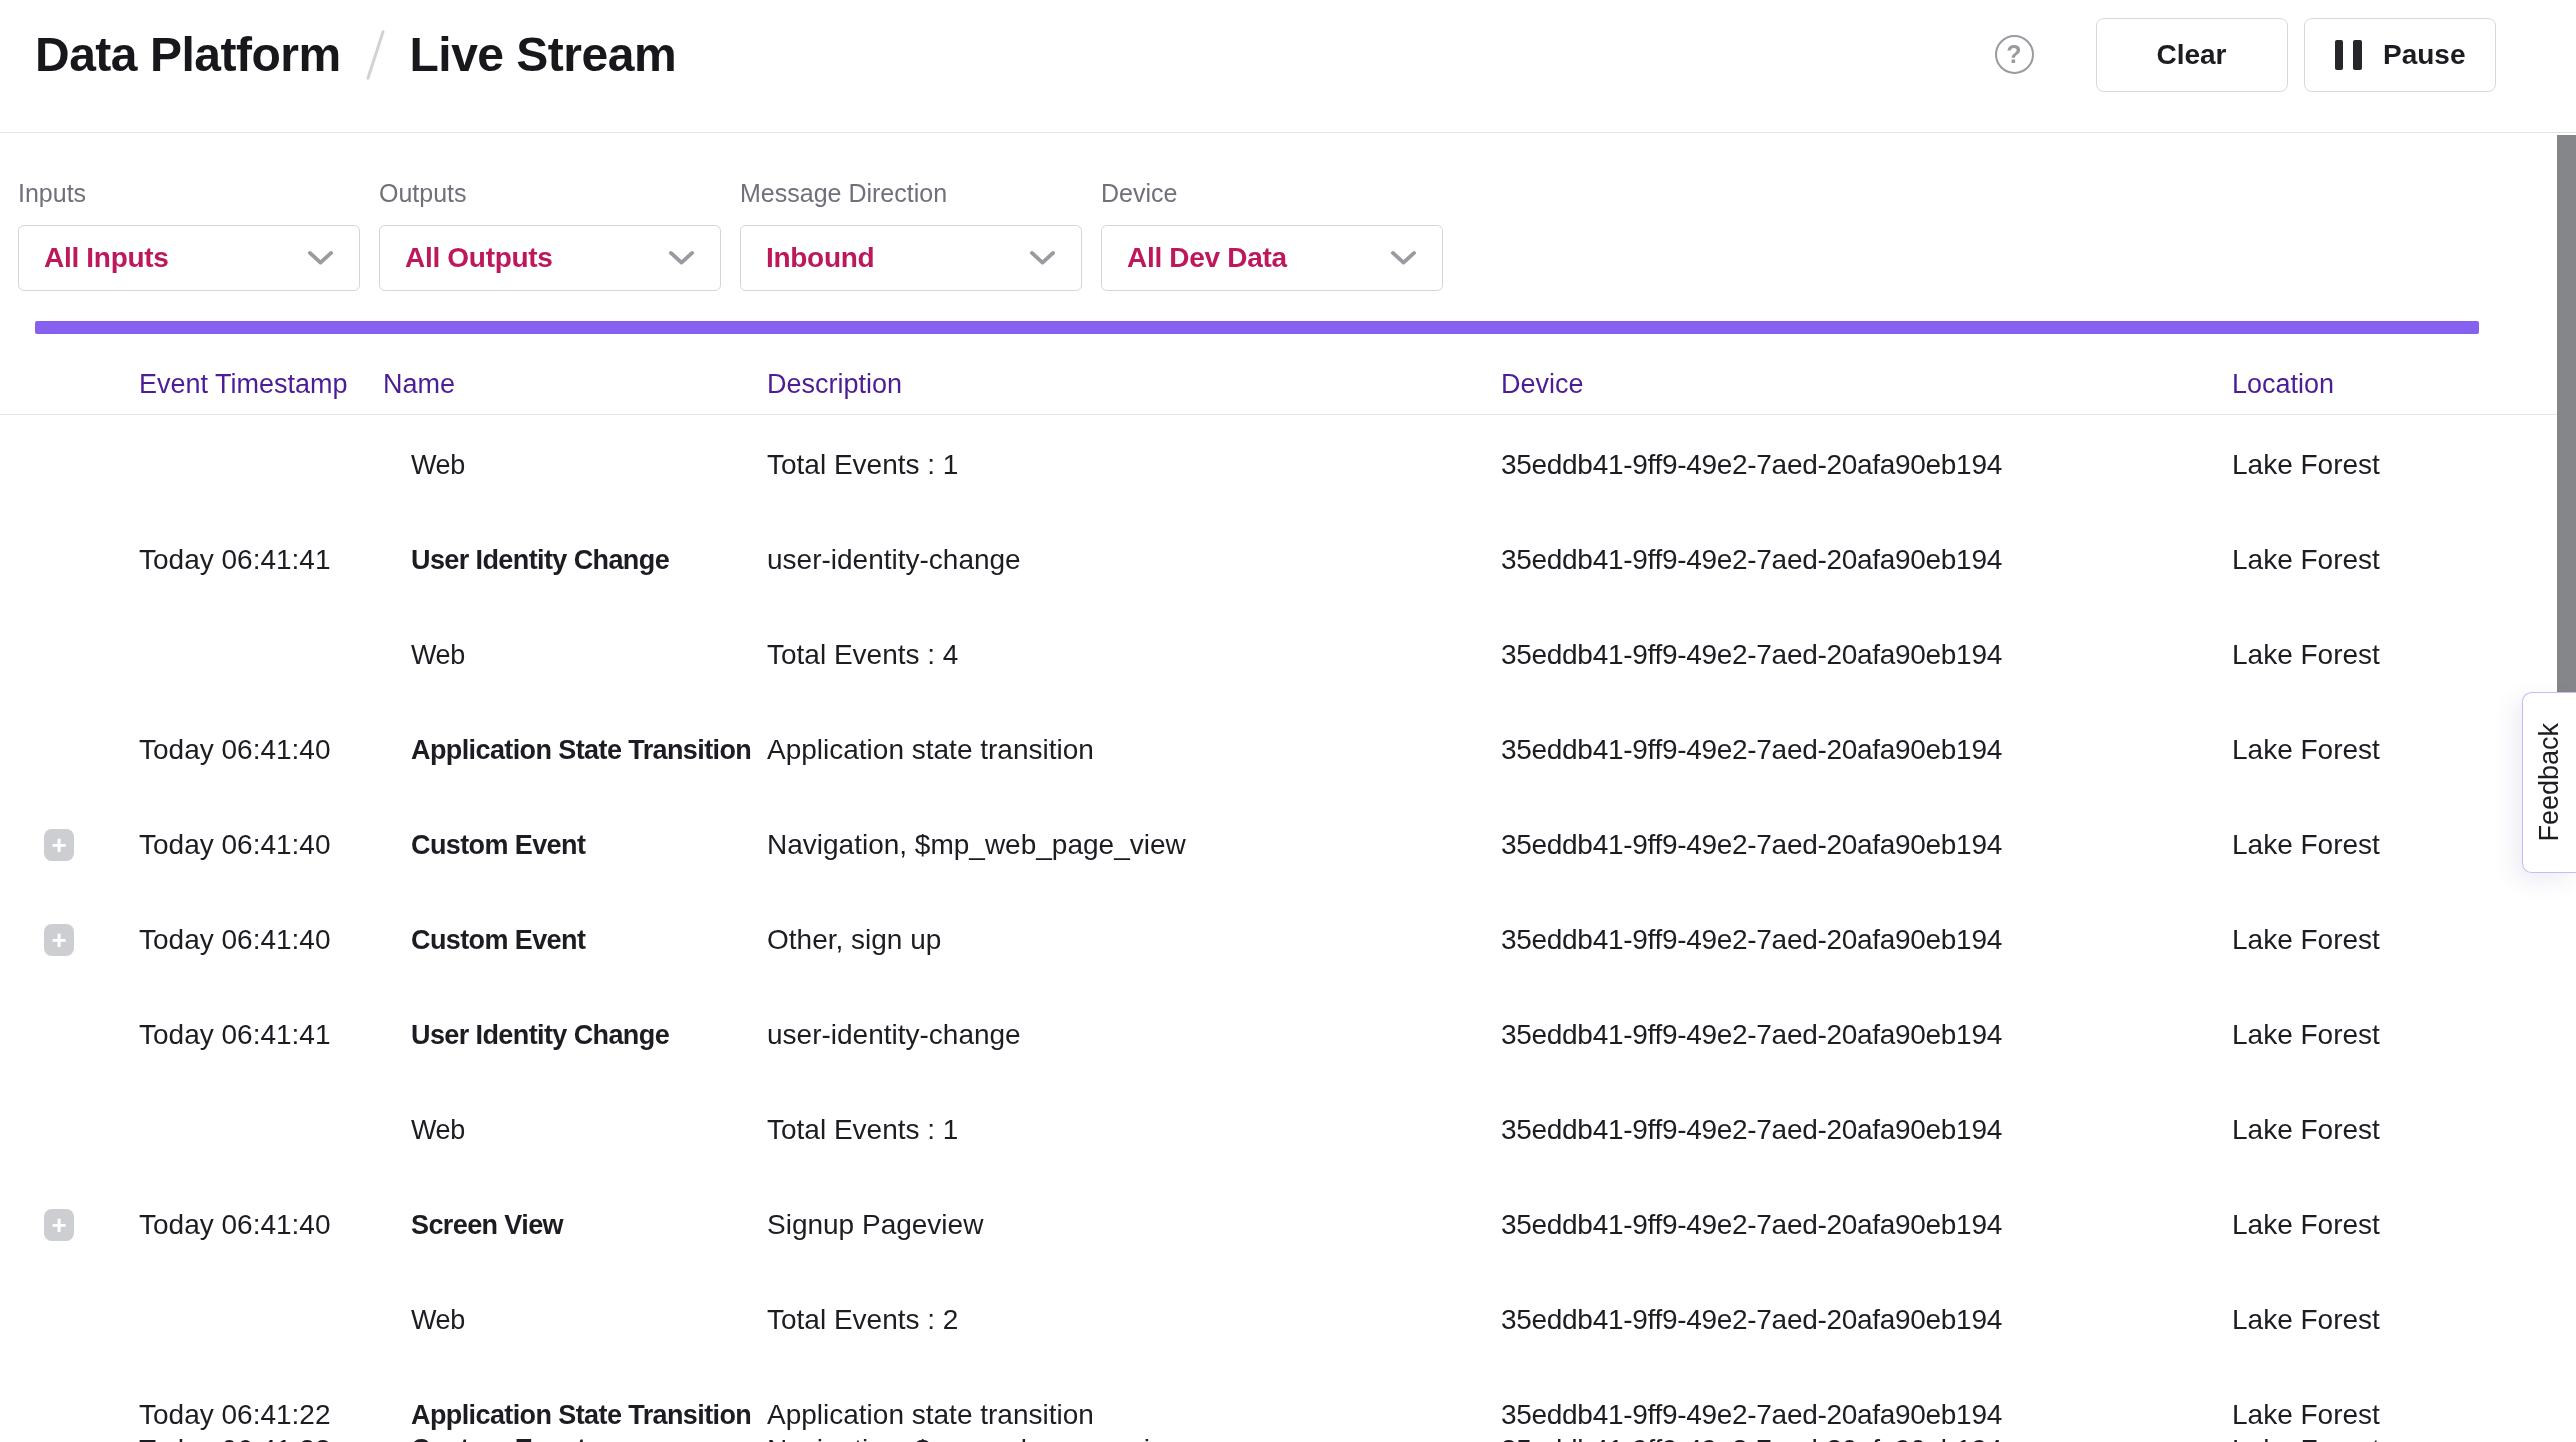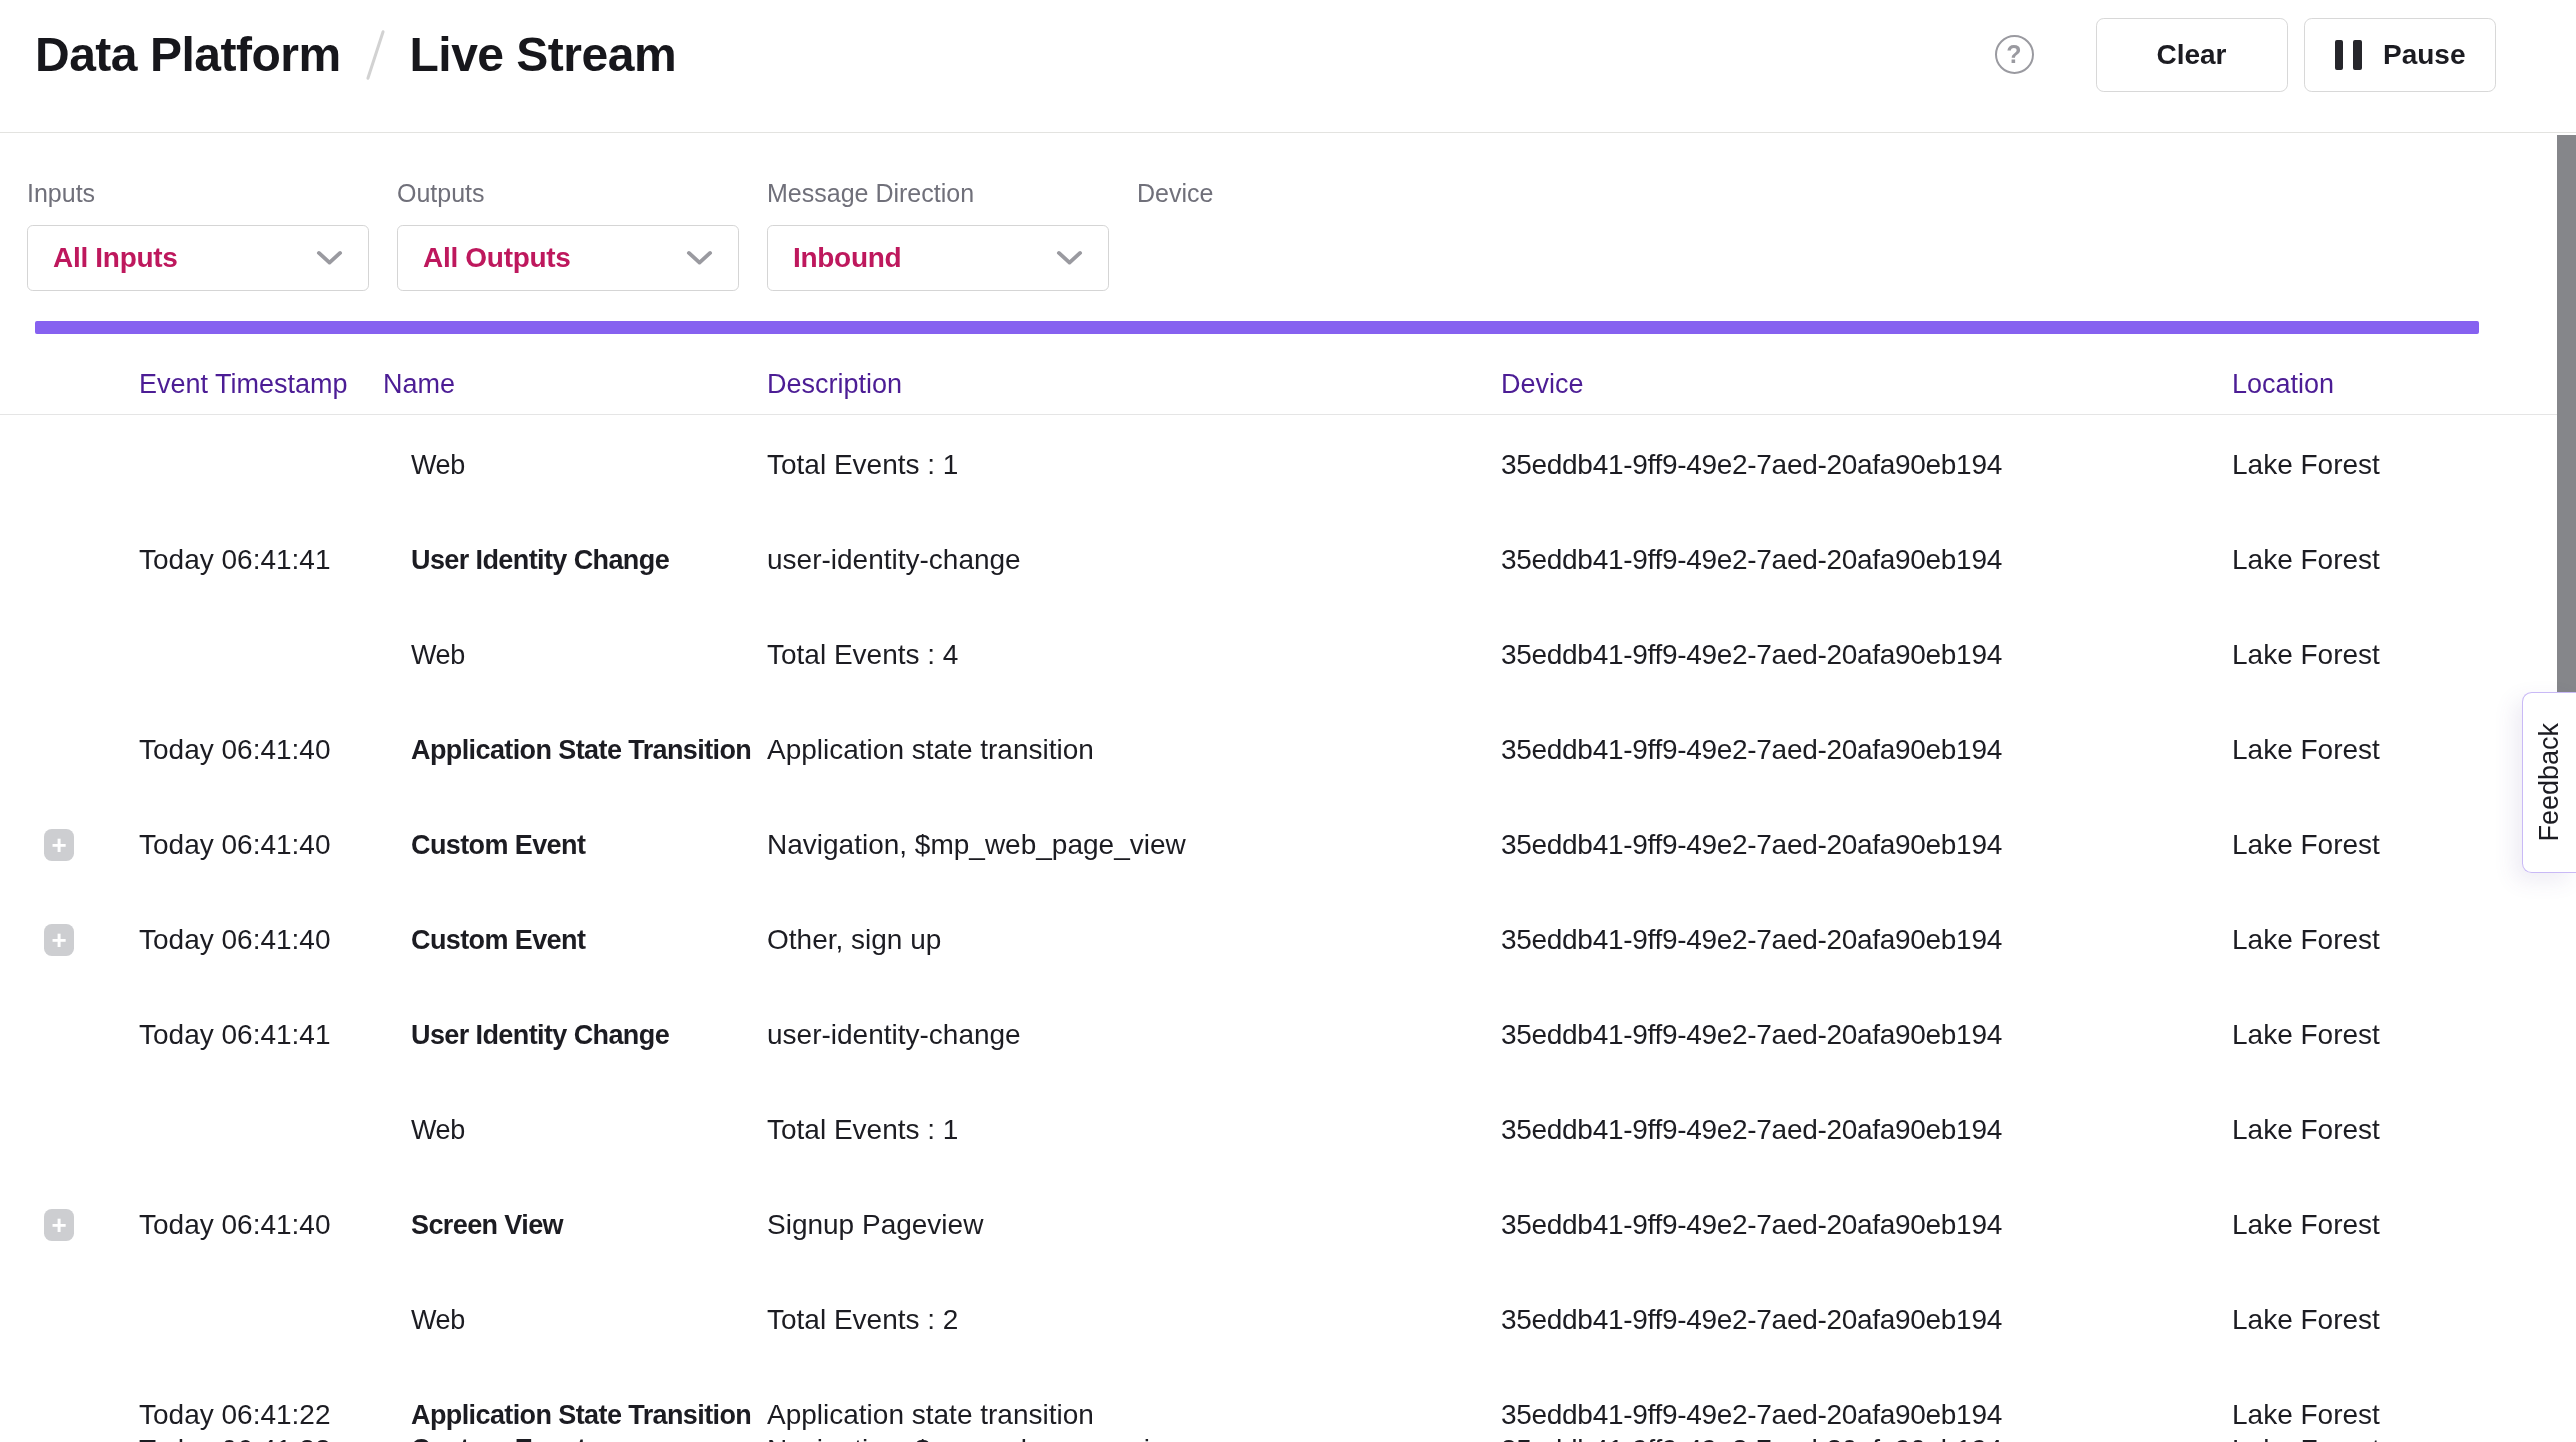--- a/index.html
+++ b/index.html
@@ -25,21 +25,21 @@
   .btn{
     width:192px;height:74px;background:#fff;border:1.9px solid #d8d8d8;border-radius:7.8px;
     font-family:inherit;font-size:28px;font-weight:700;color:#1c1c22;
     display:flex;align-items:center;justify-content:center;cursor:pointer;box-sizing:border-box;
   }
   .btn + .btn{margin-left:16.5px;}
   .pause-icon{display:inline-flex;margin-right:21.4px;}
   .pause-icon i{display:block;width:8.7px;height:30px;background:#26262b;border-radius:1.9px;}
   .pause-icon i + i{margin-left:9.7px;}
   
-  .filters{position:absolute;top:178px;left:27px;display:flex;gap:28px;}
+  .filters{position:absolute;top:178px;left:18px;display:flex;gap:19px;}
   .filter{width:342px;}
   .filter-label{display:block;font-size:25px;line-height:31px;color:#70707a;margin-bottom:15.5px;}
   .select{
     height:66px;box-sizing:border-box;border:1.9px solid #d5d5d5;border-radius:5.8px;background:#fff;
     display:flex;align-items:center;justify-content:space-between;padding:0 25px;cursor:pointer;
   }
   .select-value{font-size:28px;font-weight:700;letter-spacing:-0.3px;color:#be185d;white-space:nowrap;}
   .chevron{flex:0 0 auto;}
   
   .accent-bar{position:absolute;top:321px;left:35px;width:2444px;height:12.6px;background:var(--accent,#8661f0);border-radius:1.9px;}
@@ -123,20 +123,26 @@
       <span class="filter-label">Message Direction</span>
       <div class="select">
         <span class="select-value">Inbound</span>
         <svg class="chevron" width="27" height="15.5" viewBox="0 0 28 16">
             <polyline points="3,3 14,13 25,3" fill="none" stroke="#9a9aa0" stroke-width="4" stroke-linecap="round" stroke-linejoin="round"></polyline>
           </svg>
       </div>
     </div>
     <div class="filter">
       <span class="filter-label">Device</span>
+      <div class="select">
+        <span class="select-value">All Dev Data</span>
+        <svg class="chevron" width="27" height="15.5" viewBox="0 0 28 16">
+            <polyline points="3,3 14,13 25,3" fill="none" stroke="#9a9aa0" stroke-width="4" stroke-linecap="round" stroke-linejoin="round"></polyline>
+          </svg>
+      </div>
     </div>
   </section>
 
   <div class="accent-bar"></div>
 
   <div class="col-headers">
     <span class="ch" style="left:139px">Event Timestamp</span>
     <span class="ch" style="left:383px">Name</span>
     <span class="ch" style="left:767px">Description</span>
     <span class="ch" style="left:1501px">Device</span>

